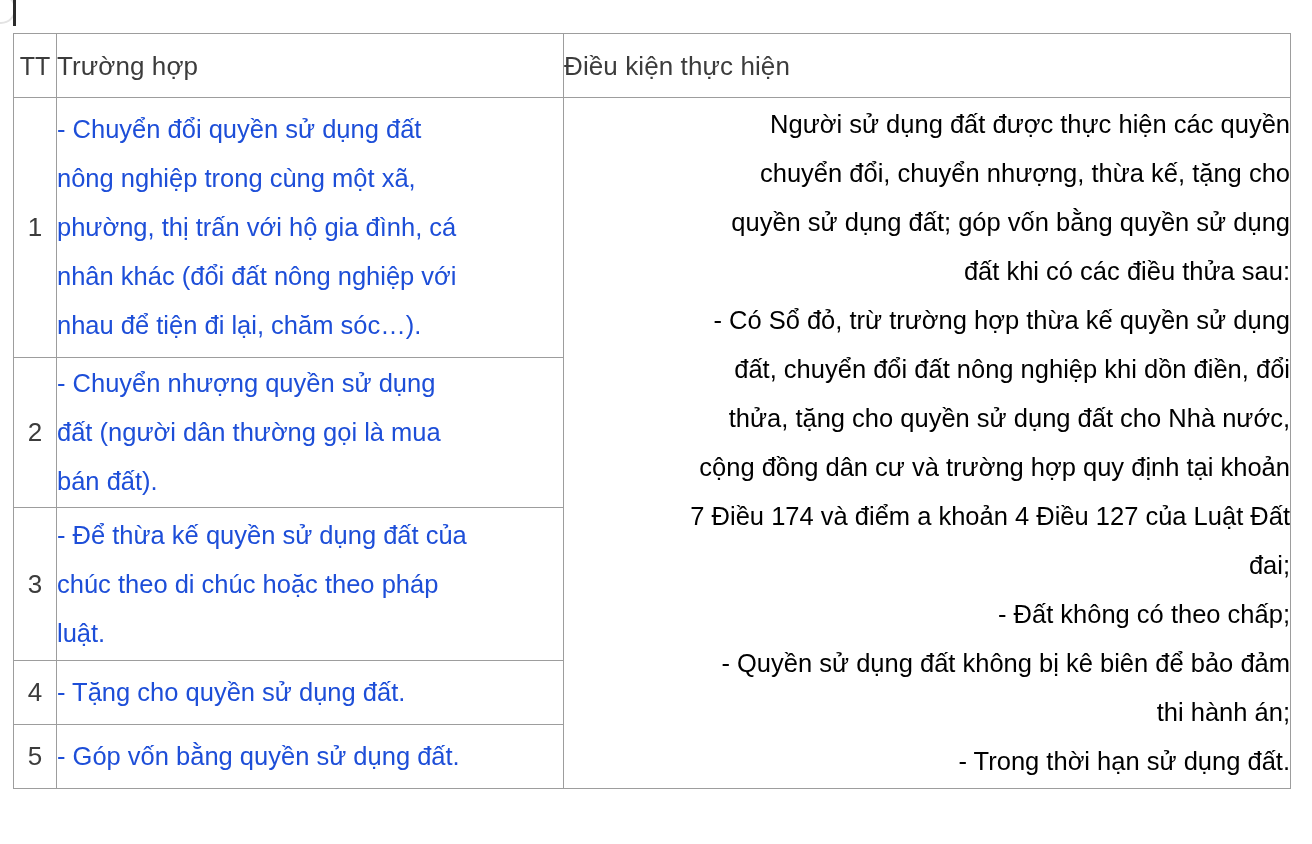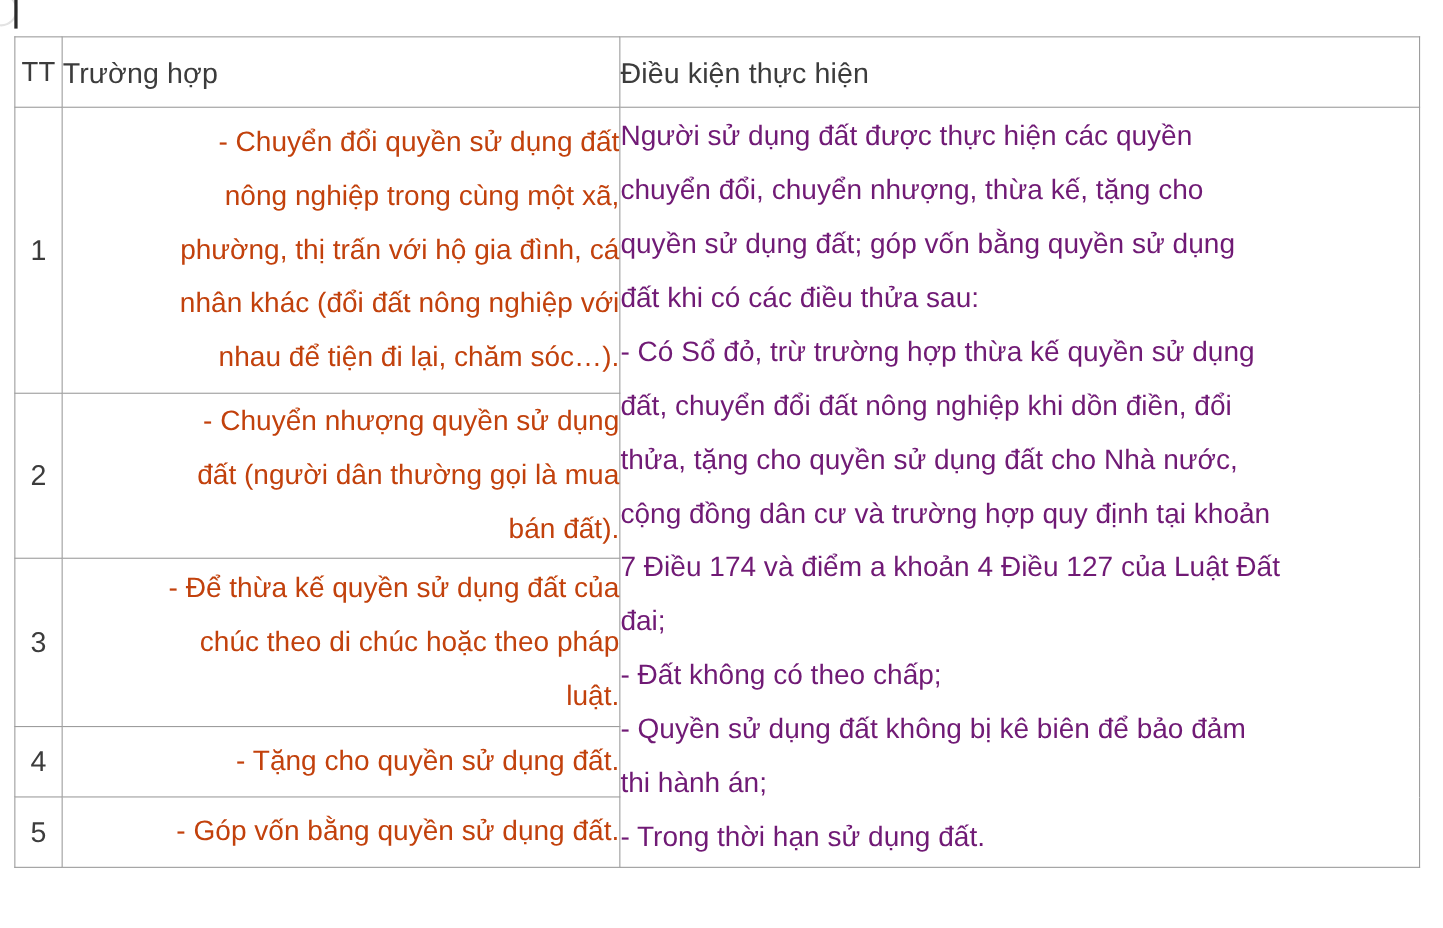--- a/index.html
+++ b/index.html
@@ -84,34 +84,34 @@
     text-align: center;
     font-size: 26px;
     color: #3c3c3c;
     vertical-align: middle;
   }
 
   
   .case-cell {
     font-size: 25.5px;
     line-height: 49px;
-    color: #c2410c;
+    color: #1d4ed8;
     padding: 4px 6px 4px 7px;
     vertical-align: middle;
-    text-align: right;
+    text-align: left;
   }
 
   
   .cond-cell {
     font-size: 25.5px;
     line-height: 49px;
-    color: #701a75;
+    color: #000000;
     padding: 6px 0 6px 7px;
     vertical-align: top;
-    text-align: left;
+    text-align: right;
     white-space: nowrap;
     overflow: visible;
   }
   .cond-cell p {
     margin: 0;
     white-space: nowrap;
   }
 
   
   .r1 { height: 260px; }

